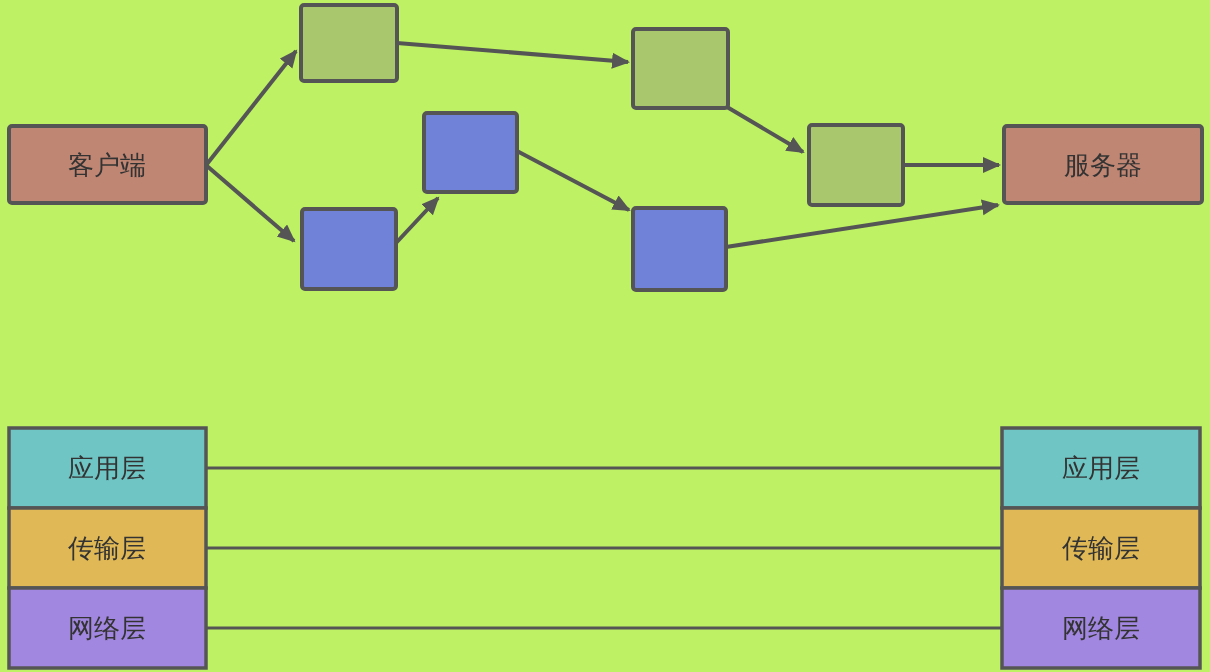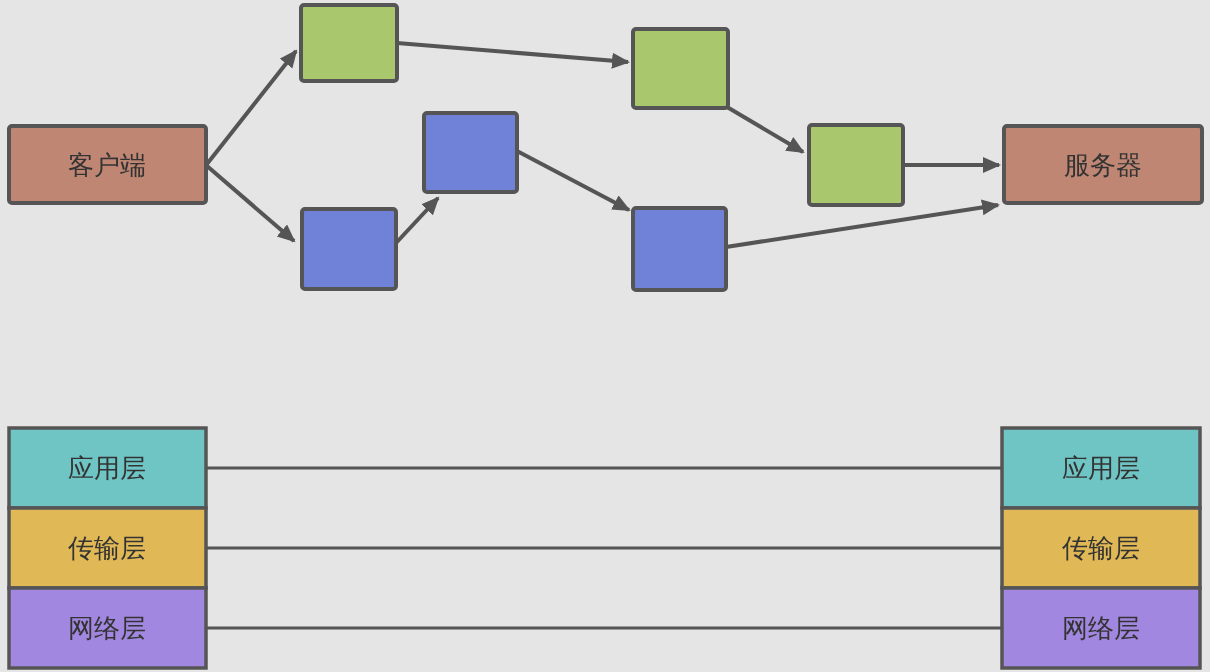--- a/index.html
+++ b/index.html
@@ -8,21 +8,21 @@
     background: #ffffff;
     width: 1210px;
     height: 672px;
     overflow: hidden;
     font-family: "Liberation Sans", "DejaVu Sans", sans-serif;
   }
   .canvas {
     position: relative;
     width: 1210px;
     height: 672px;
-    background: #e5e5e5;
+    background: #bef264;
   }
   svg text {
     font-family: "Liberation Sans", "DejaVu Sans", sans-serif;
     font-size: 26px;
   }
 </style>
 </head>
 <body>
 
 <div class="canvas">

